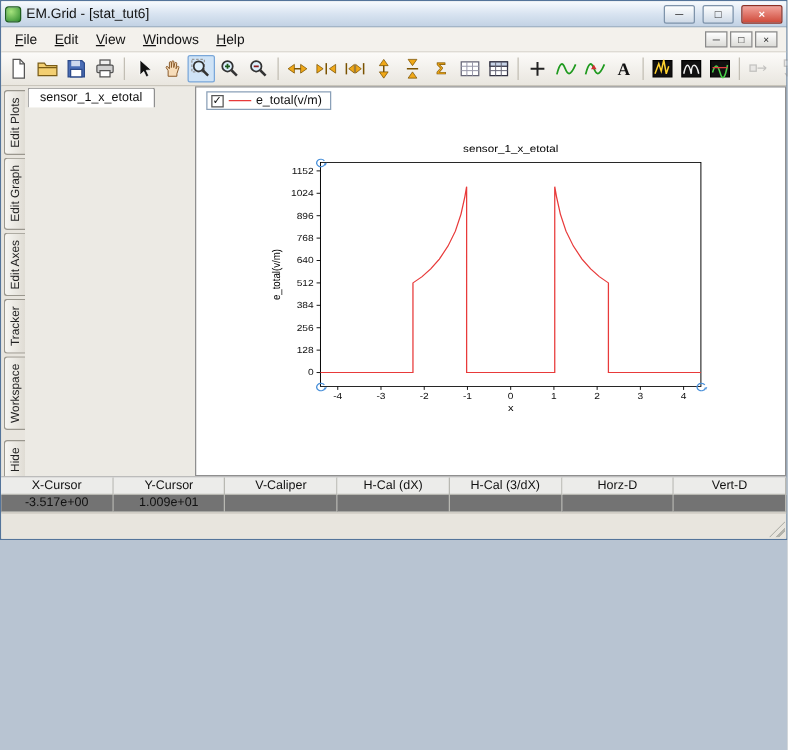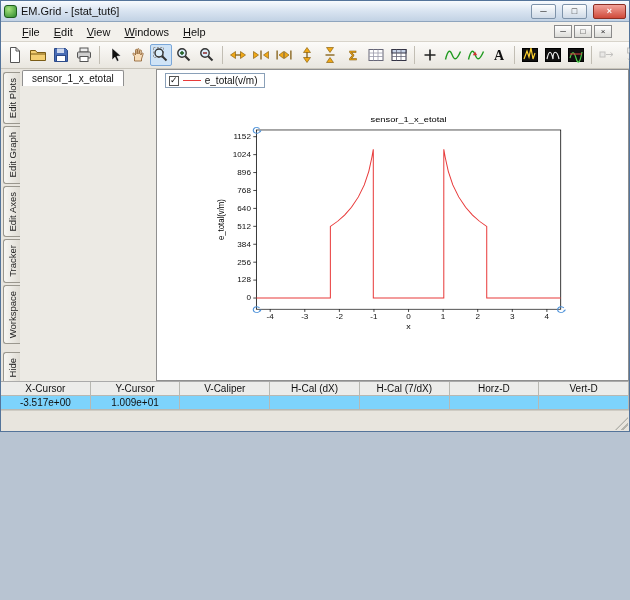--- a/index.html
+++ b/index.html
@@ -15,21 +15,21 @@
     background:linear-gradient(#f8fbfe,#d9e4f1 50%,#c2d2e4);border-bottom:1px solid #8fa5bd;}
   .app-icon{width:13px;height:13px;border-radius:3px;flex:0 0 auto;
     background:radial-gradient(circle at 35% 30%,#a6e37e,#2e8a2e);border:1px solid #1f5e1f;}
   .title-text{flex:1;white-space:nowrap;overflow:hidden;}
   .cap-btn{width:25px;height:15px;border:1px solid #7e93aa;border-radius:2px;margin-left:2px;
     background:linear-gradient(#fdfefe,#cfdae7);display:flex;align-items:center;justify-content:center;
     font-size:9px;line-height:9px;color:#333;cursor:default;}
   .cap-btn.close{width:33px;background:linear-gradient(#f2a39a,#cf4a3a);color:#fff;font-weight:bold;border-color:#8c2e22;}
 
   
-  .menubar{height:20px;display:flex;align-items:center;background:#f3f1ec;border-bottom:1px solid #d8d4cb;padding:0 14px;}
+  .menubar{height:20px;display:flex;align-items:center;background:#f3f1ec;border-bottom:1px solid #d8d4cb;padding:0 4px;}
   .menu-items{display:flex;align-items:center;}
   .menu-item{padding:2px 7px;}
   .menu-item u{text-decoration:underline;}
   .mdi-btns{margin-left:auto;display:flex;gap:2px;padding-right:3px;}
   .mdi-btn{width:18px;height:13px;border:1px solid #8a8a8a;background:linear-gradient(#ffffff,#dcdcd8);
     font-size:8px;line-height:8px;display:flex;align-items:center;justify-content:center;color:#222;}
 
   
   .toolbar{height:27px;display:flex;align-items:center;background:linear-gradient(#fcfbf9,#e9e6df);
     border-bottom:1px solid #c9c5bb;padding:0 3px;gap:1px;}
@@ -61,21 +61,21 @@
   .legend .cb{width:10px;height:10px;border:1px solid #555;background:#fff;display:flex;
     align-items:center;justify-content:center;font-size:9px;line-height:9px;color:#111;}
   .legend .line{width:18px;height:0;border-top:1.6px solid #e83a3a;}
 
   
   .statusbar{border-top:1px solid #aaa;background:#f4f4f2;}
   .status-row{display:grid;grid-template-columns:repeat(7,1fr);}
   .status-cell{height:14px;border-right:1px solid #b8b8b2;border-bottom:1px solid #b8b8b2;
     display:flex;align-items:center;justify-content:center;font-size:10px;white-space:nowrap;overflow:hidden;}
   .status-row.head .status-cell{background:#ececea;}
-  .status-row.vals .status-cell{background:#7dd3fc;}
+  .status-row.vals .status-cell{background:#737373;}
 
   .bottomfill{height:21px;background:#e8e5de;border-top:1px solid #cfccc4;position:relative;}
   .grip{position:absolute;right:1px;bottom:1px;width:13px;height:13px;
     background:repeating-linear-gradient(135deg,transparent 0 3px,#b3b3ac 3px 5px);
     clip-path:polygon(100% 0,100% 100%,0 100%);}
 </style>
 </head>
 <body>
 
 <div class="window">
@@ -361,21 +361,21 @@
       </div>
     </div>
   </div>
 
   <div class="statusbar">
     <div class="status-row head">
         <div class="status-cell">X-Cursor</div>
         <div class="status-cell">Y-Cursor</div>
         <div class="status-cell">V-Caliper</div>
         <div class="status-cell">H-Cal (dX)</div>
-        <div class="status-cell">H-Cal (7/dX)</div>
+        <div class="status-cell">H-Cal (3/dX)</div>
         <div class="status-cell">Horz-D</div>
         <div class="status-cell">Vert-D</div>
       </div>
     <div class="status-row vals">
         <div class="status-cell">-3.517e+00</div>
         <div class="status-cell">1.009e+01</div>
         <div class="status-cell"></div>
         <div class="status-cell"></div>
         <div class="status-cell"></div>
         <div class="status-cell"></div>

